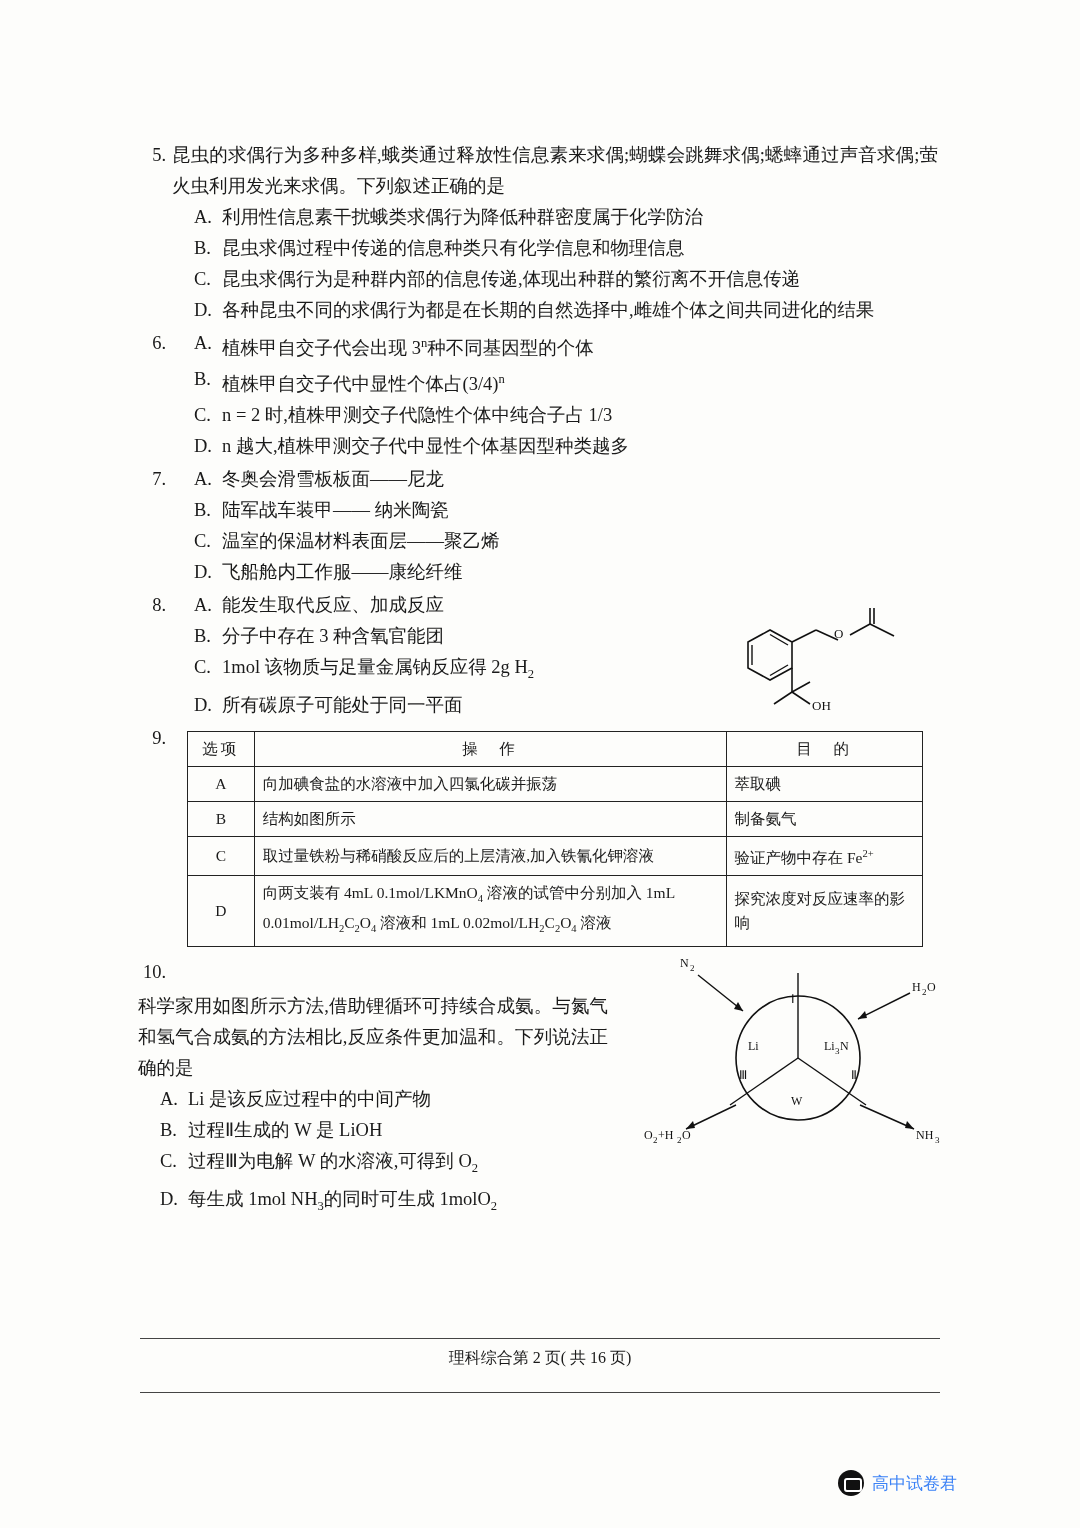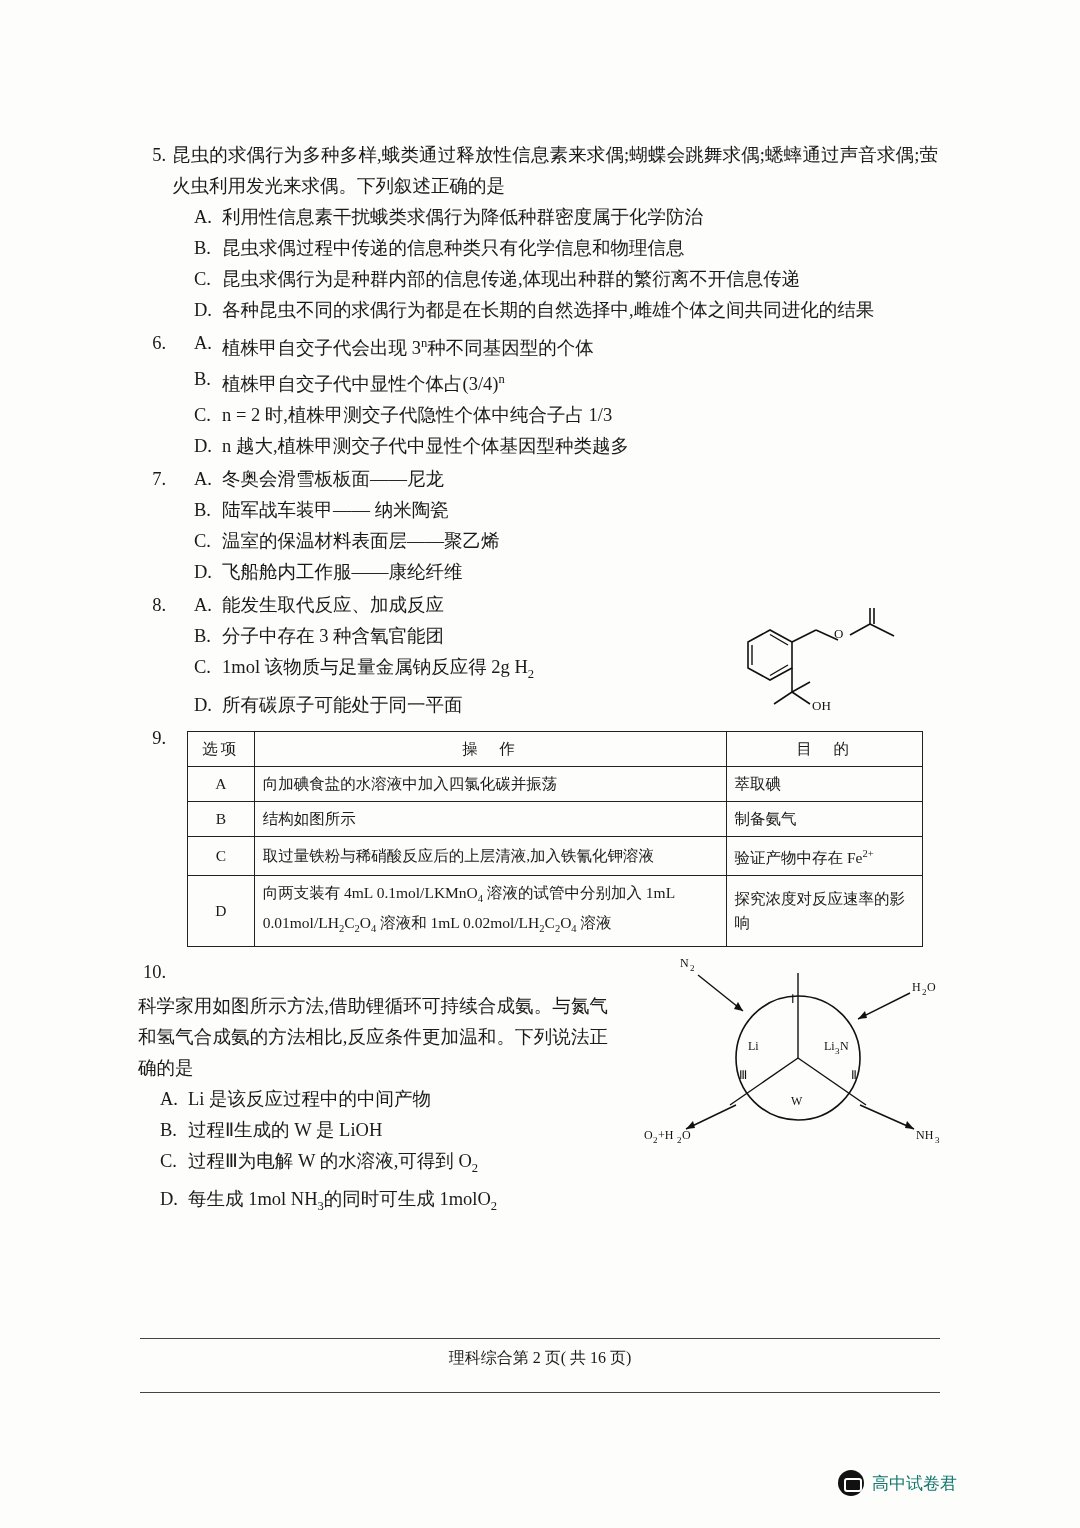--- a/index.html
+++ b/index.html
@@ -126,21 +126,21 @@
     width: 800px; height: 1px;
     background: #444;
   }
   .watermark {
     position: absolute;
     left: 838px;
     top: 1470px;
     display: flex;
     align-items: center;
     gap: 8px;
-    color: #0f766e;
+    color: #3b82f6;
     font-size: 17px;
     font-family: "Liberation Sans", sans-serif;
   }
   .wm-logo {
     width: 26px; height: 26px;
     border-radius: 50%;
     background: #111;
     position: relative;
   }
   .wm-logo:after {

